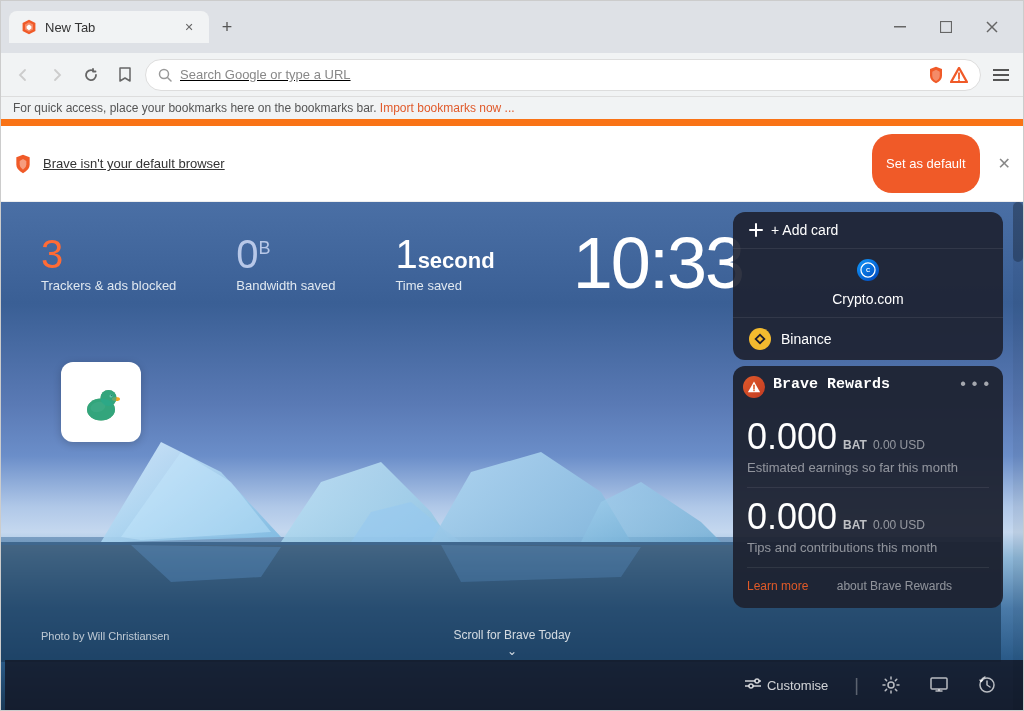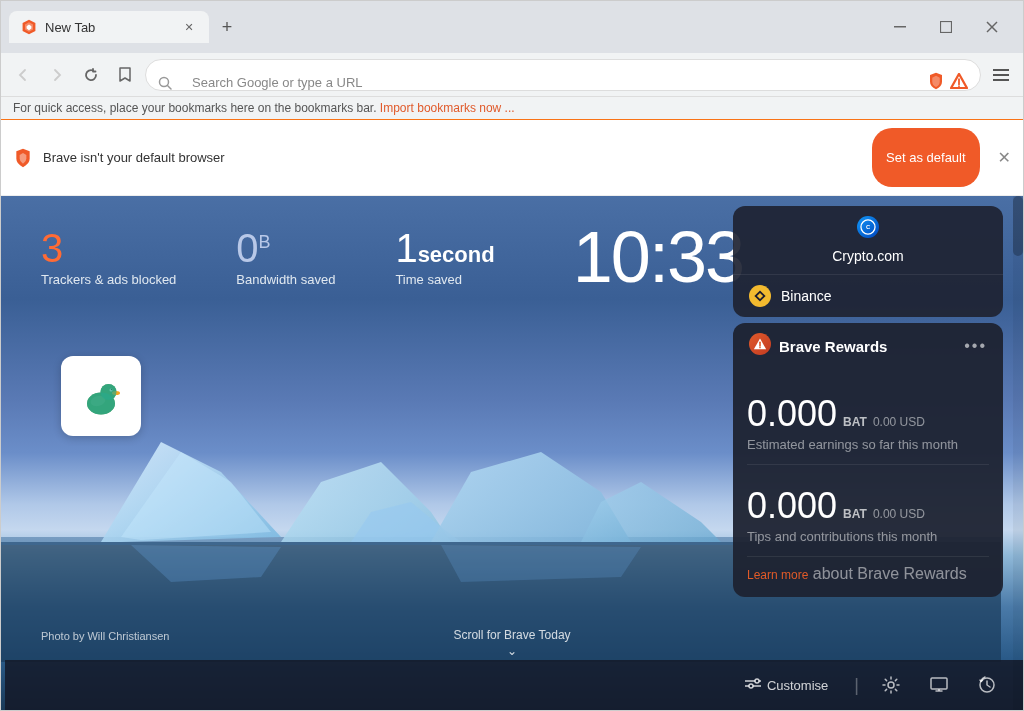--- a/index.html
+++ b/index.html
@@ -15,32 +15,32 @@
     .tab-close { width: 16px; height: 16px; border-radius: 50%; display: flex; align-items: center; justify-content: center; cursor: pointer; font-size: 11px; color: #666; }
     .new-tab-btn { width: 28px; height: 28px; display: flex; align-items: center; justify-content: center; border-radius: 4px; cursor: pointer; font-size: 18px; color: #555; }
     
     .title-bar-right { display: flex; align-items: center; margin-left: auto; gap: 0; }
     .wctrl { width: 46px; height: 32px; display: flex; align-items: center; justify-content: center; cursor: pointer; color: #555; font-size: 12px; }
 
     
     .toolbar { display: flex; align-items: center; background: #f1f3f4; height: 44px; padding: 0 8px; gap: 6px; border-bottom: 1px solid #ddd; }
     .nav-btn { width: 28px; height: 28px; border-radius: 50%; display: flex; align-items: center; justify-content: center; cursor: pointer; color: #666; font-size: 14px; border: none; background: none; }
     .nav-btn.disabled { color: #ccc; cursor: default; }
-    .address-bar { flex: 1; display: flex; align-items: flex-end; background: white; border-radius: 20px; height: 32px; padding: 0 12px; border: 1px solid #ddd; gap: 20px; }
+    .address-bar { flex: 1; display: flex; align-items: center; background: white; border-radius: 20px; height: 32px; padding: 0 12px; border: 1px solid #ddd; gap: 8px; text-decoration: underline; }
     .address-placeholder { font-size: 13px; color: #888; flex: 1; }
     .address-icons { display: flex; gap: 6px; align-items: center; }
     .toolbar-icon-btn { width: 28px; height: 28px; border-radius: 50%; display: flex; align-items: center; justify-content: center; cursor: pointer; font-size: 14px; color: #555; border: none; background: none; }
 
     
-    .bookmarks-bar { background: #f1f3f4; border-bottom: 1px solid #f97316; padding: 4px 12px; font-size: 12px; color: #555; }
+    .bookmarks-bar { background: #f1f3f4; border-bottom: 7px solid #f97316; padding: 4px 12px; font-size: 12px; color: #555; }
     .bookmarks-bar a { color: #e05a2b; text-decoration: none; }
 
     
     .notification-bar { display: flex; align-items: center; background: white; padding: 8px 12px; border-bottom: 1px solid #eee; gap: 10px; }
-    .notif-text { font-size: 13px; color: #333; flex: 1; }
+    .notif-text { font-size: 13px; color: #333; flex: 1; text-decoration: underline; }
     .set-default-btn { background: #f05a28; color: white; border: none; border-radius: 20px; padding: 22px 14px; font-size: 13px; cursor: pointer; font-weight: 500; }
     .notif-close { cursor: pointer; font-size: 16px; color: #888; margin-left: 8px; }
 
     
     .main-content { flex: 1; position: relative; overflow: hidden; }
 
     
     .bg-scene { position: absolute; inset: 0; background: linear-gradient(180deg, #4a6fa5 0%, #3a5f95 20%, #5a7ab5 40%, #6b8ec9 50%, #b0c8e8 60%, #c5d8ef 65%, #8fb8d8 70%, #4a7aa8 80%, #2a5a88 90%, #1a3a58 100%); }
 
     
@@ -70,35 +70,35 @@
     .card-panel { background: rgba(30,35,50,0.92); border-radius: 12px; overflow: hidden; }
 
     .add-card-row { display: flex; align-items: center; padding: 10px 16px; cursor: pointer; color: white; font-size: 14px; gap: 8px; border-bottom: 1px solid rgba(255,255,255,0.08); }
 
     .crypto-row { display: flex; align-items: center; padding: 10px 16px; cursor: pointer; color: white; font-size: 14px; gap: 10px; border-bottom: 1px solid rgba(255,255,255,0.08); flex-direction: column; }
 
     .binance-row { display: flex; align-items: center; padding: 10px 16px; cursor: pointer; color: white; font-size: 14px; gap: 10px; }
 
     
     .rewards-panel { background: rgba(30,35,50,0.95); border-radius: 12px; padding: 0; margin-top: 4px; overflow: hidden; }
-    .rewards-header { display: flex; align-items: flex-end; padding: 10px 16px; gap: 8px; }
+    .rewards-header { display: flex; align-items: flex-start; padding: 10px 10px; gap: 8px; font-family: Liberation Mono, monospace; }
     .rewards-title { color: white; font-size: 15px; font-weight: 600; flex: 1; }
     .rewards-menu { color: rgba(255,255,255,0.6); font-size: 16px; cursor: pointer; letter-spacing: 2px; }
 
     .rewards-body { padding: 8px 14px 14px; }
-    .bat-amount-row { display: flex; align-items: baseline; gap: 6px; margin-bottom: 2px; margin-top: 20px; }
+    .bat-amount-row { display: flex; align-items: baseline; gap: 6px; margin-bottom: 2px; }
     .bat-big { font-size: 36px; font-weight: 300; color: white; }
     .bat-label { font-size: 12px; color: rgba(255,255,255,0.7); font-weight: 600; }
     .usd-label { font-size: 12px; color: rgba(255,255,255,0.5); }
     .rewards-sublabel { font-size: 13px; color: rgba(255,255,255,0.5); margin-bottom: 12px; }
 
     .rewards-divider { border: none; border-top: 1px solid rgba(255,255,255,0.08); margin: 8px 0; }
 
     .learn-more { font-size: 12px; color: #e05a28; cursor: pointer; text-decoration: none; }
-    .learn-more-text { font-size: 16px; color: rgba(255,255,255,0.5); }
+    .learn-more-text { font-size: 12px; color: rgba(255,255,255,0.5); margin-left: 25px; }
 
     
     .bottom-bar { position: absolute; bottom: 0; left: 4px; right: 0; height: 50px; background: rgba(20,25,40,0.85); display: flex; align-items: center; justify-content: flex-end; padding: 0 20px; gap: 16px; }
     .customise-btn { display: flex; align-items: center; gap: 6px; color: rgba(255,255,255,0.8); font-size: 13px; cursor: pointer; padding: 6px 10px; border-radius: 6px; }
     .bottom-sep { color: rgba(255,255,255,0.3); font-size: 18px; }
     .bottom-icon-btn { width: 32px; height: 32px; display: flex; align-items: center; justify-content: center; cursor: pointer; color: rgba(255,255,255,0.7); font-size: 16px; border-radius: 6px; }
 
     
     .scrollbar-track { position: absolute; right: 0; top: 0; bottom: 0; width: 10px; background: rgba(0,0,0,0.05); }
     .scrollbar-thumb { position: absolute; top: 0; width: 10px; height: 60px; background: rgba(0,0,0,0.25); border-radius: 5px; }
@@ -301,20 +301,27 @@
     <div class="photo-credit">Photo by Will Christiansen</div>
 
     <div class="scroll-indicator">
       <span class="scroll-text">Scroll for Brave Today</span>
       <span class="scroll-arrow">⌄</span>
     </div>
 
     <div class="right-panel">
       <div class="card-panel">
 
+        <div class="add-card-row">
+          <svg width="14" height="14" viewBox="0 0 14 14">
+              <line x1="7" y1="1" x2="7" y2="13" stroke="white" stroke-width="2" stroke-linecap="round"></line>
+              <line x1="1" y1="7" x2="13" y2="7" stroke="white" stroke-width="2" stroke-linecap="round"></line>
+            </svg>
+          <span>+ Add card</span>
+        </div>
 
         <div class="crypto-row">
           <div class="crypto-icon">
             <svg width="16" height="16" viewBox="0 0 50 50">
                 <circle cx="25" cy="25" r="22" fill="none" stroke="white" stroke-width="4"></circle>
                 <text x="25" y="31" text-anchor="middle" fill="white" font-size="18" font-weight="bold">C</text>
               </svg>
           </div>
           <span>Crypto.com</span>
         </div>

